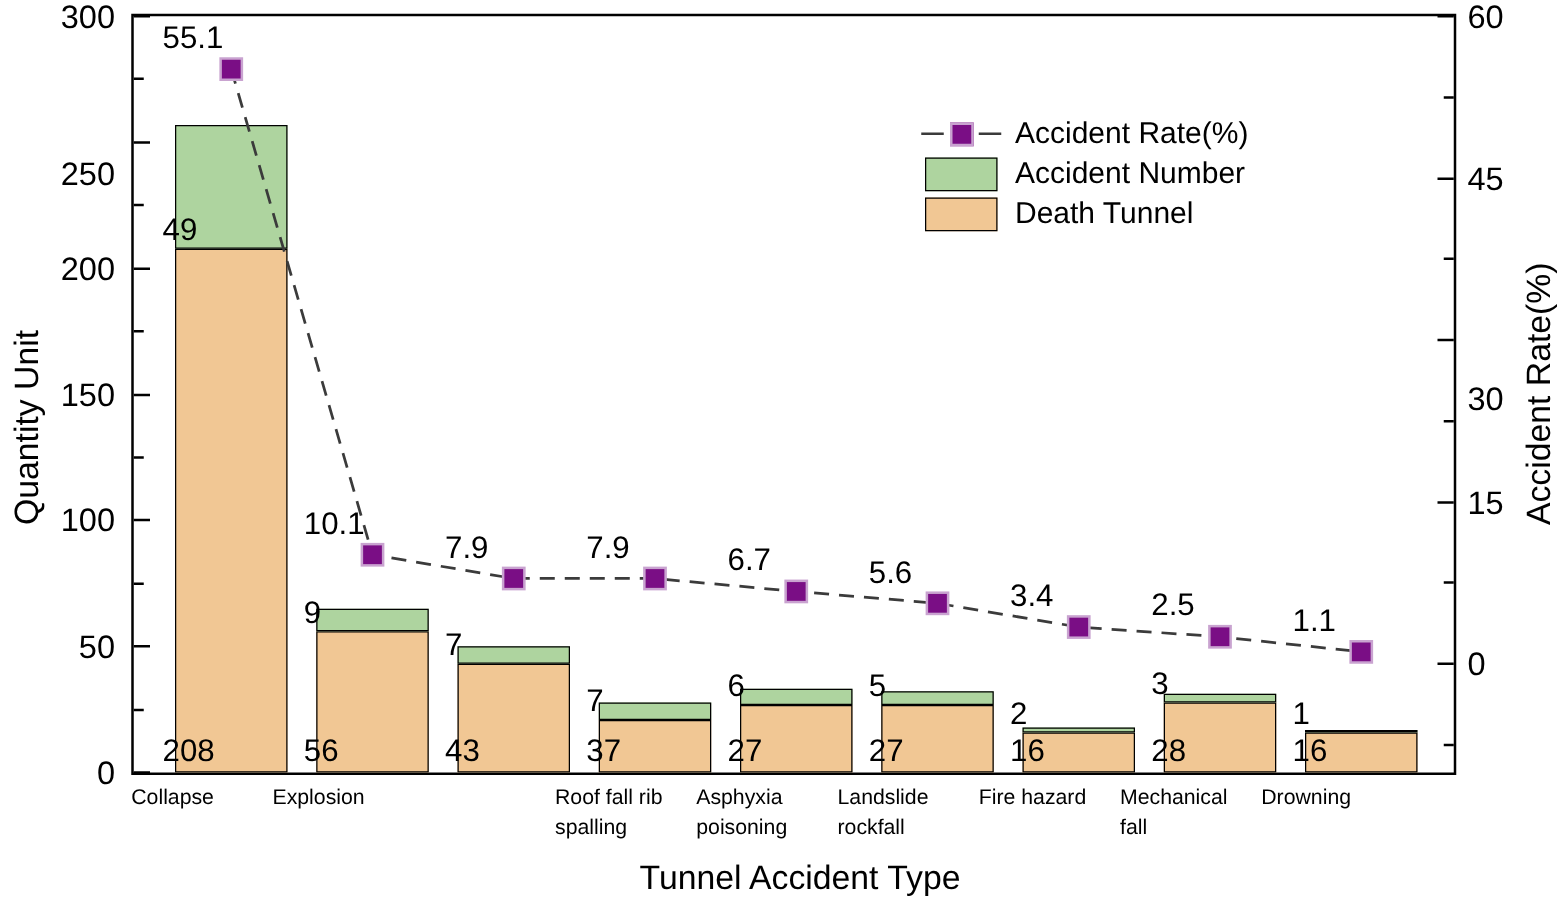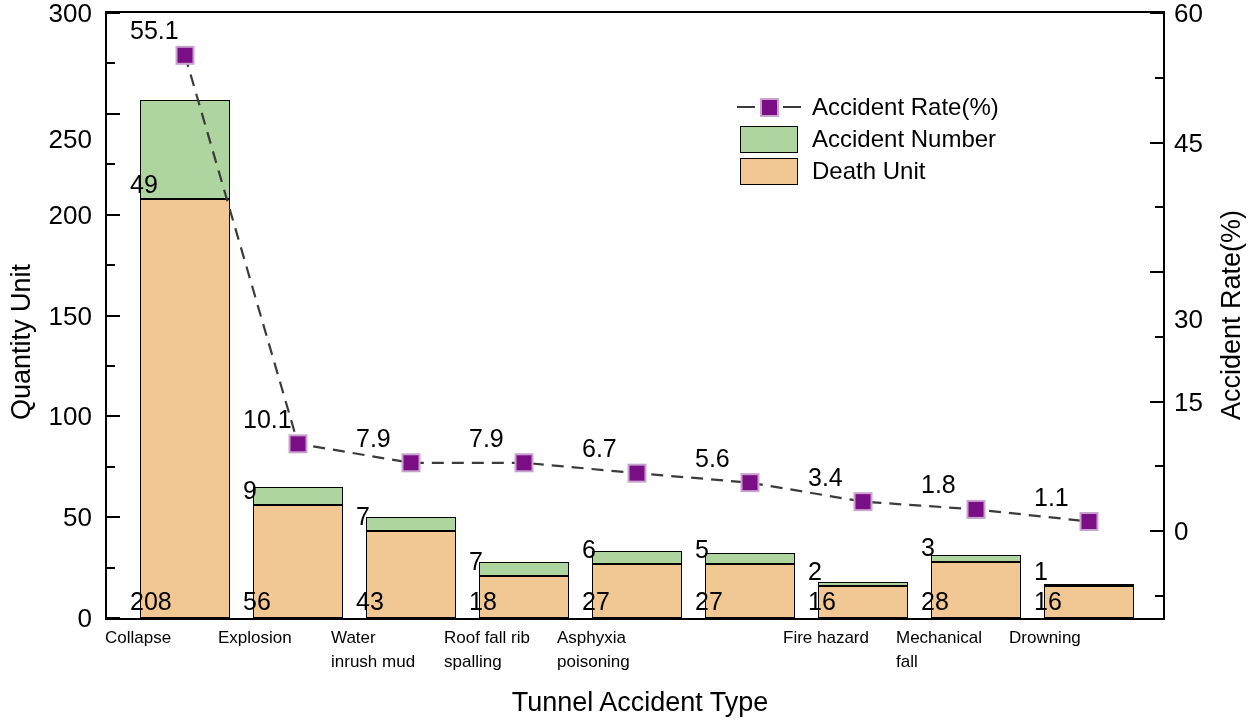--- a/index.html
+++ b/index.html
@@ -138,42 +138,42 @@
       <div class="val-label" style="left: 130px; top: 170.533px;">49</div>
       <div class="val-label" style="left: 130px; top: 17.3033px;">55.1</div>
       <div class="cat-label" style="left: 105px; top: 626px;">Collapse</div>
       <div class="val-label" style="left: 243px; top: 588px;">56</div>
       <div class="val-label" style="left: 243px; top: 477.067px;">9</div>
       <div class="val-label" style="left: 243px; top: 405.803px;">10.1</div>
       <div class="cat-label" style="left: 218px; top: 626px;">Explosion</div>
       <div class="val-label" style="left: 356px; top: 588px;">43</div>
       <div class="val-label" style="left: 356px; top: 503.283px;">7</div>
       <div class="val-label" style="left: 356px; top: 424.797px;">7.9</div>
-      <div class="cat-label" style="left: 331px; top: 626px;">Water
-inrush mud</div>
-      <div class="val-label" style="left: 469px; top: 588px;">18</div>
+      <div class="val-label" style="left: 469px; top: 588px;">37</div>
       <div class="val-label" style="left: 469px; top: 547.65px;">7</div>
       <div class="val-label" style="left: 469px; top: 424.797px;">7.9</div>
       <div class="cat-label" style="left: 444px; top: 626px;">Roof fall rib
 spalling</div>
       <div class="val-label" style="left: 582px; top: 588px;">27</div>
       <div class="val-label" style="left: 582px; top: 535.55px;">6</div>
       <div class="val-label" style="left: 582px; top: 435.157px;">6.7</div>
       <div class="cat-label" style="left: 557px; top: 626px;">Asphyxia
 poisoning</div>
       <div class="val-label" style="left: 695px; top: 588px;">27</div>
       <div class="val-label" style="left: 695px; top: 535.55px;">5</div>
       <div class="val-label" style="left: 695px; top: 444.653px;">5.6</div>
+      <div class="cat-label" style="left: 670px; top: 626px;">Landslide
+rockfall</div>
       <div class="val-label" style="left: 808px; top: 588px;">16</div>
       <div class="val-label" style="left: 808px; top: 557.733px;">2</div>
       <div class="val-label" style="left: 808px; top: 463.647px;">3.4</div>
       <div class="cat-label" style="left: 783px; top: 626px;">Fire hazard</div>
       <div class="val-label" style="left: 921px; top: 588px;">28</div>
       <div class="val-label" style="left: 921px; top: 533.533px;">3</div>
-      <div class="val-label" style="left: 921px; top: 471.417px;">1.8</div>
+      <div class="val-label" style="left: 921px; top: 471.417px;">2.5</div>
       <div class="cat-label" style="left: 896px; top: 626px;">Mechanical
 fall</div>
       <div class="val-label" style="left: 1034px; top: 588px;">16</div>
       <div class="val-label" style="left: 1034px; top: 557.733px;">1</div>
       <div class="val-label" style="left: 1034px; top: 483.503px;">1.1</div>
       <div class="cat-label" style="left: 1009px; top: 626px;">Drowning</div>
     </div>
 
   <div class="axis-title vert" style="left:21px;top:342px;">Quantity Unit</div>
   <div class="axis-title vert" style="left:1231px;top:315px;">Accident Rate(%)</div>
@@ -191,17 +191,17 @@
     <div class="legend-row">
       <div class="legend-glyph">
         <div class="legend-patch" id="patch-accident" style="background: rgb(174, 212, 159);"></div>
       </div>
       <div class="legend-label">Accident Number</div>
     </div>
     <div class="legend-row">
       <div class="legend-glyph">
         <div class="legend-patch" id="patch-death" style="background: rgb(241, 199, 148);"></div>
       </div>
-      <div class="legend-label">Death Unit</div>
+      <div class="legend-label">Death Tunnel</div>
     </div>
   </div>
 
 </div>
 
 </body></html>

